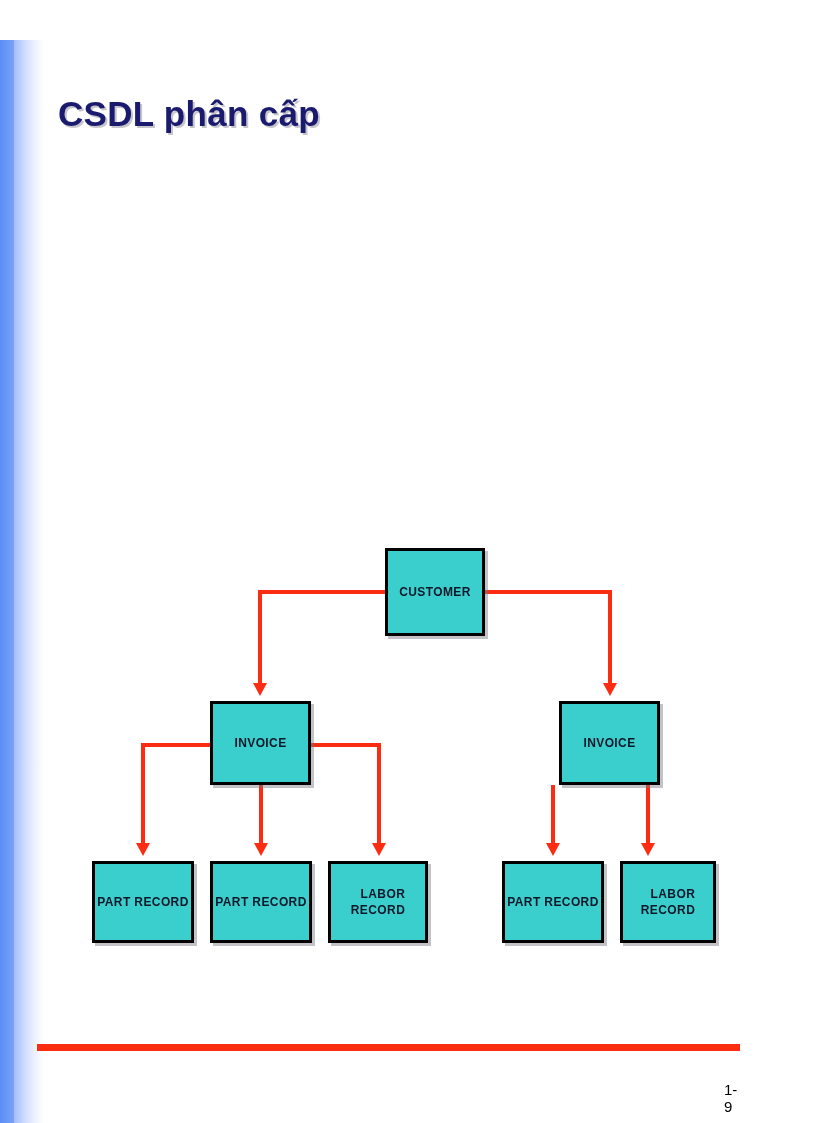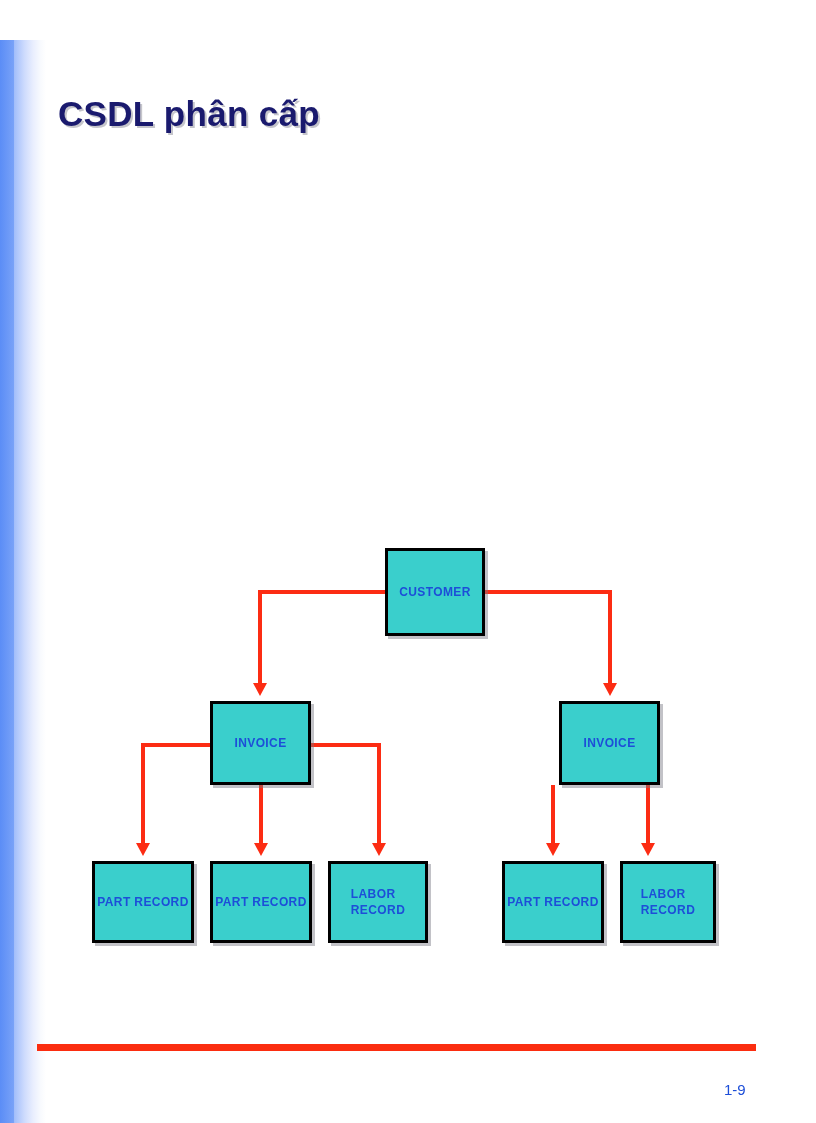--- a/index.html
+++ b/index.html
@@ -9,21 +9,20 @@
   }
   body {
     font-family: "Liberation Sans", sans-serif;
   }
   #slide {
     position: relative;
     width: 740px;
     height: 1123px;
     background: #ffffff;
     overflow: hidden;
-    padding-left: 16px;
   }
 
   
   #edge-bar {
     position: absolute;
     left: 0;
     top: 40px;
     width: 46px;
     height: 1083px;
     background: linear-gradient(to right,
@@ -80,22 +79,22 @@
 
   .node {
     position: absolute;
     box-sizing: border-box;
     background: #3acfcc;
     border: 3px solid #000000;
     box-shadow: 3px 3px 0 rgba(120,120,130,0.45);
     display: flex;
     align-items: center;
     justify-content: center;
-    text-align: left;
-    color: #1d4ed8;
+    text-align: right;
+    color: #0f172a;
     font-weight: bold;
     letter-spacing: 0.4px;
     z-index: 3;
   }
   .node-label { pointer-events: none; white-space: pre-line; }
 
   
   #node-customer   { left: 385px; top: 548px;  width: 100px; height: 88px;  font-size: 12px; }
   #node-invoice-1  { left: 210px; top: 701px;  width: 101px; height: 84px;  font-size: 12px; }
   #node-invoice-2  { left: 559px; top: 701px;  width: 101px; height: 84px;  font-size: 12px; }
@@ -129,21 +128,21 @@
     top: 1044px;
     width: 779px;
     height: 7px;
     background: #fb2d10;
   }
   #page-number {
     position: absolute;
     left: 724px;
     top: 1081px;
     font-size: 15px;
-    color: #1d4ed8;
+    color: #000000;
   }
 </style>
 </head>
 <body>
 
 <div id="slide">
 
   <div id="edge-bar">
     <div id="edge-bar-inner"></div>
   </div>

